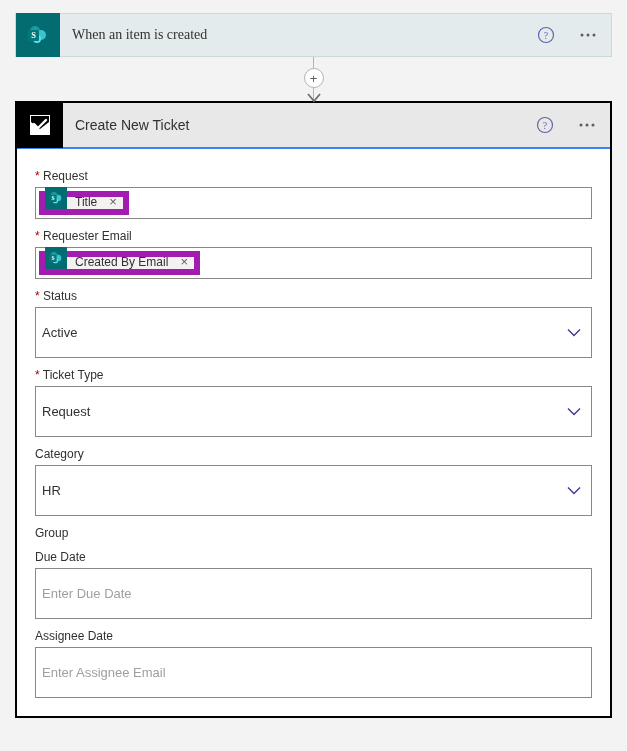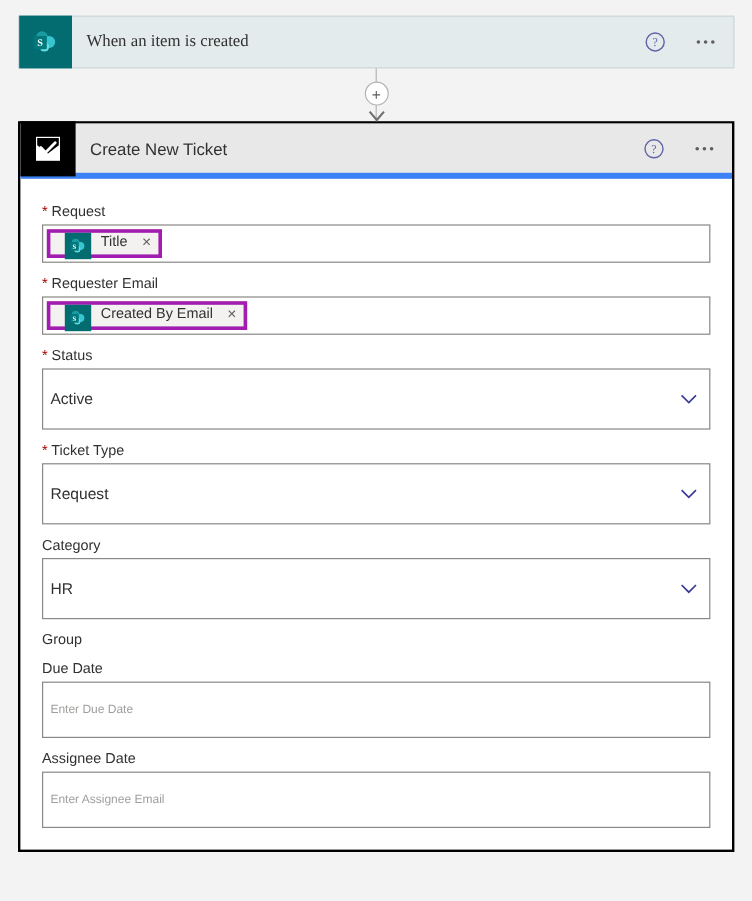--- a/index.html
+++ b/index.html
@@ -114,21 +114,21 @@
       border: 2px solid #000;
       margin-top: 0;
     }
     .action-header {
       display: flex;
       align-items: center;
       gap: 12px;
       height: 46px;
       padding-right: 10px;
       background: #e8e8e8;
-      border-bottom: 5px solid #3b82f6;
+      border-bottom: 2px solid #3b82f6;
     }
     .action-header-icon {
       width: 46px;
       height: 46px;
       background: #000;
       display: flex;
       align-items: center;
       justify-content: center;
       flex-shrink: 0;
     }
@@ -164,25 +164,25 @@
       background: #fff;
       width: 100%;
       font-size: 13px;
       color: #323130;
     }
     .control.tokenfield {
       padding: 3px;
     }
     .token {
       display: inline-flex;
-      align-items: flex-start;
+      align-items: flex-end;
       background: #f3f2f1;
-      border: 3px solid #a21caf;
+      border: 6px solid #a21caf;
       height: 24px;
-      padding: 0 6px 0 12px;
+      padding: 0 6px 0 0;
       font-size: 12px;
       gap: 6px;
     }
     .token-icon {
       width: 22px;
       height: 22px;
       background: #036c70;
       display: flex;
       align-items: center;
       justify-content: center;
@@ -205,21 +205,21 @@
       transform: translateY(-50%);
       color: #3b3a98;
       pointer-events: none;
     }
     .select-chevron svg { display:block }
     input.plain {
       border: none;
       outline: none;
       width: 100%;
       font-family: inherit;
-      font-size: 10px;
+      font-size: 13px;
       color: #323130;
       background: transparent;
     }
     input.plain::placeholder {
       color: #a19f9d;
     }
   </style>
 </head>
 <body>
 

